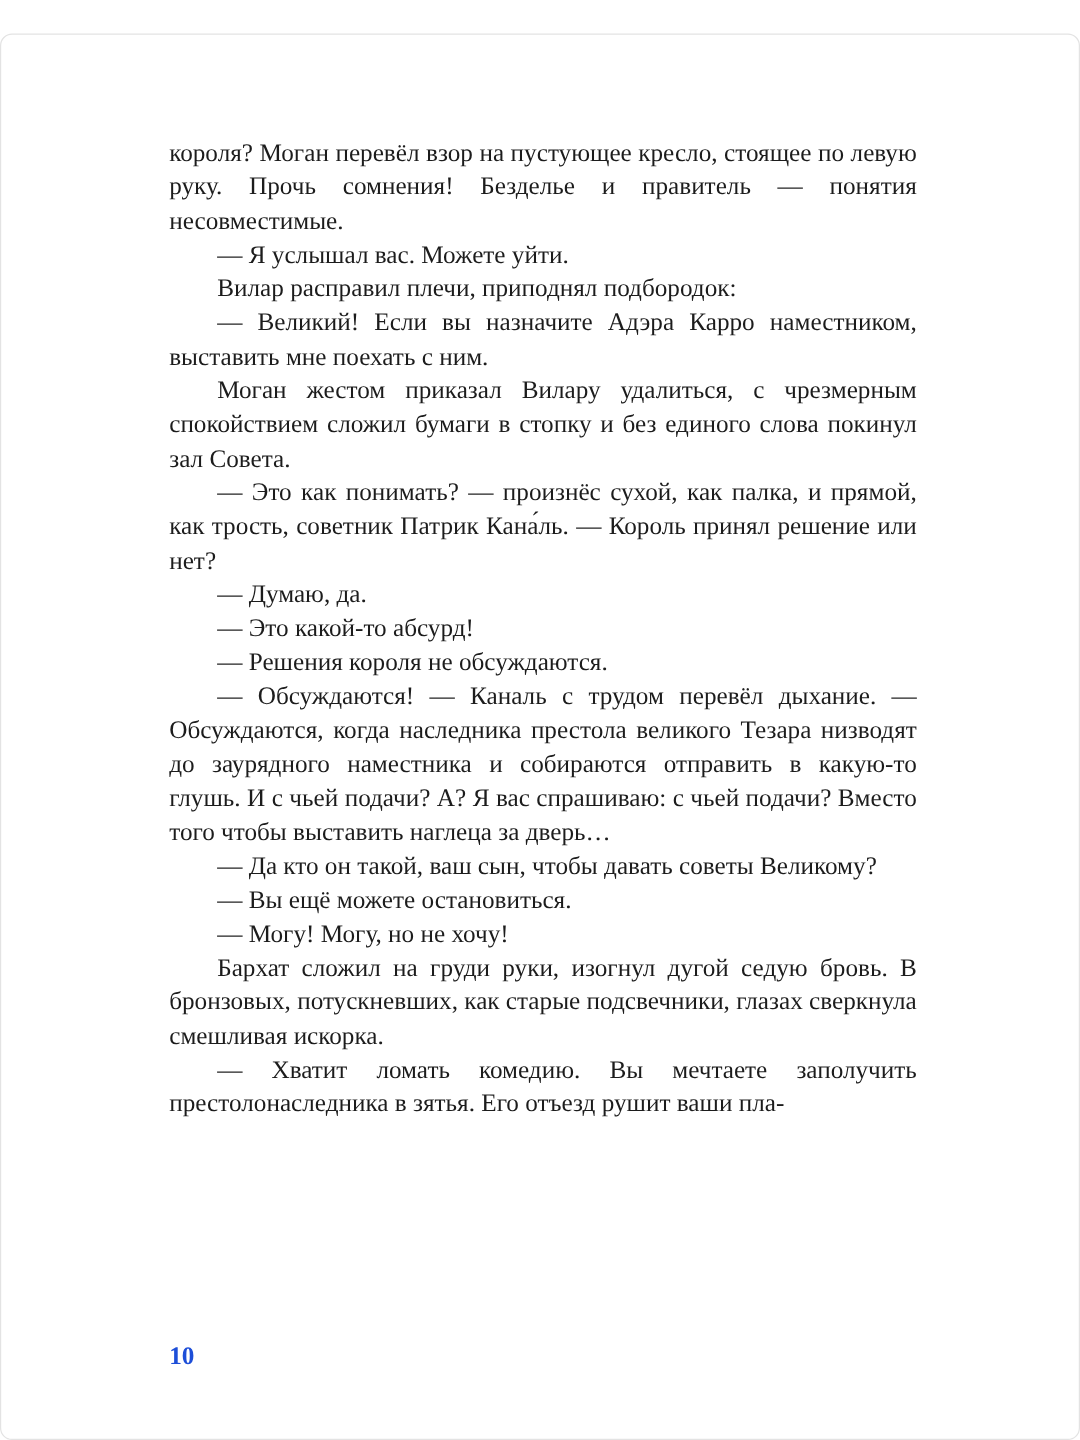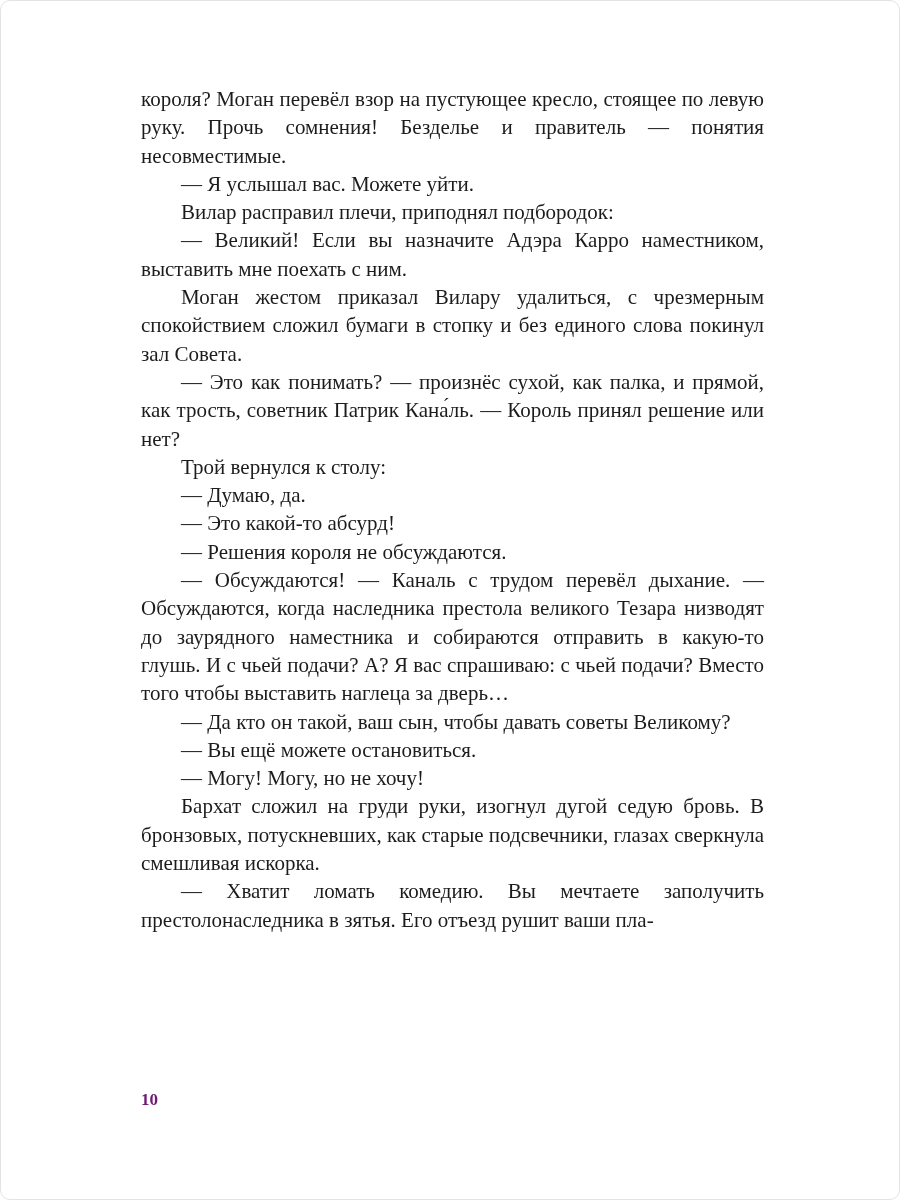--- a/index.html
+++ b/index.html
@@ -15,20 +15,21 @@
     font-family: "Liberation Serif", "DejaVu Serif", serif;
     color: #1c1c1c;
   }
   .page {
     position: absolute;
     inset: 0;
     background: #ffffff;
     border: 1px solid #e3e3e3;
     border-radius: 10px;
     box-sizing: border-box;
+    margin-top: 28px;
   }
   .text-block {
     position: absolute;
     left: 140px;
     top: 84px;
     width: 623px;
     font-size: 21px;
     line-height: 28.3px;
     text-align: justify;
     hyphens: auto;
@@ -39,44 +40,43 @@
     padding: 0;
     text-indent: 0;
   }
   p.para.indent {
     text-indent: 40px;
   }
   .page-number {
     position: absolute;
     left: 140px;
     top: 1089px;
-    font-size: 17px;
+    font-size: 21px;
     font-weight: bold;
-    color: #701a75;
+    color: #1d4ed8;
   }
 </style>
 </head>
 <body>
 
 <div class="page">
   <div class="text-block">
 
       <p class="para">короля? Моган перевёл взор на пустующее кресло, стоящее по левую руку. Прочь сомнения! Безделье и правитель — понятия несовместимые.</p>
 
       <p class="para indent">— Я услышал вас. Можете уйти.</p>
 
       <p class="para indent">Вилар расправил плечи, приподнял подбородок:</p>
 
       <p class="para indent">— Великий! Если вы назначите Адэра Карро наместником, выставить мне поехать с ним.</p>
 
       <p class="para indent">Моган жестом приказал Вилару удалиться, с чрезмерным спокойствием сложил бумаги в стопку и без единого слова покинул зал Совета.</p>
 
       <p class="para indent">— Это как понимать? — произнёс сухой, как палка, и прямой, как трость, советник Патрик Кана́ль. — Король принял решение или нет?</p>
 
-      <p class="para indent">Трой вернулся к столу:</p>
 
       <p class="para indent">— Думаю, да.</p>
 
       <p class="para indent">— Это какой-то абсурд!</p>
 
       <p class="para indent">— Решения короля не обсуждаются.</p>
 
       <p class="para indent">— Обсуждаются! — Каналь с трудом перевёл дыхание. — Обсуждаются, когда наследника престола великого Тезара низводят до заурядного наместника и собираются отправить в какую-то глушь. И с чьей подачи? А? Я вас спрашиваю: с чьей подачи? Вместо того чтобы выставить наглеца за дверь…</p>
 
 

